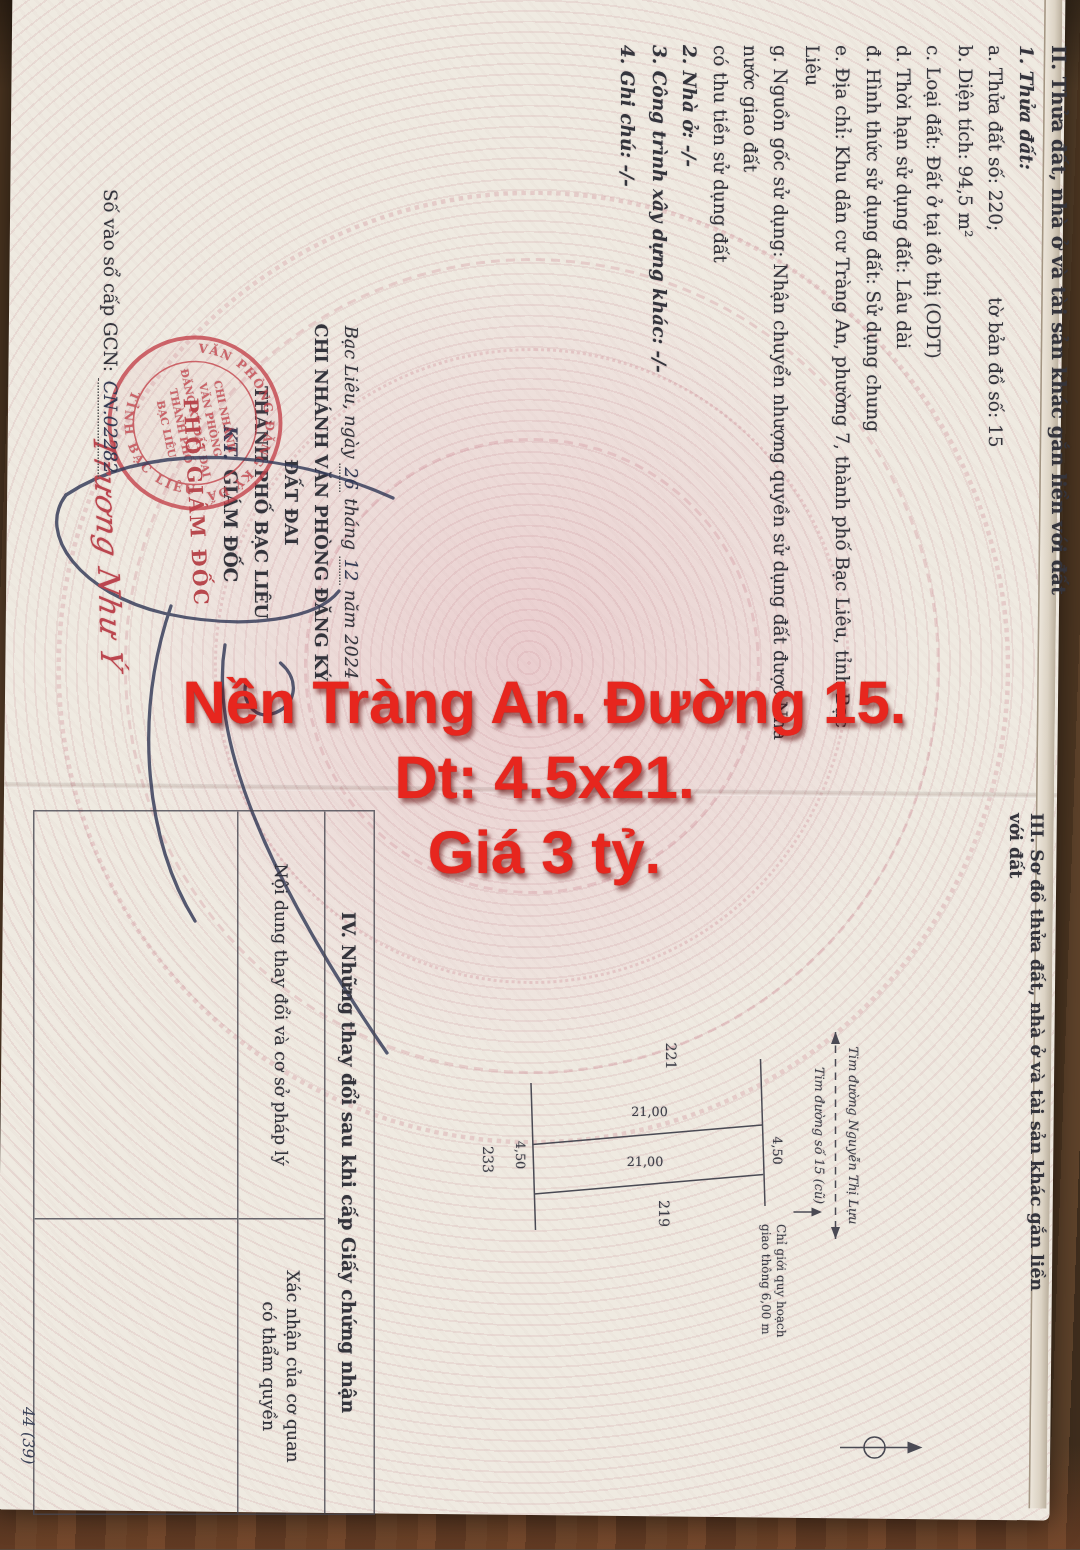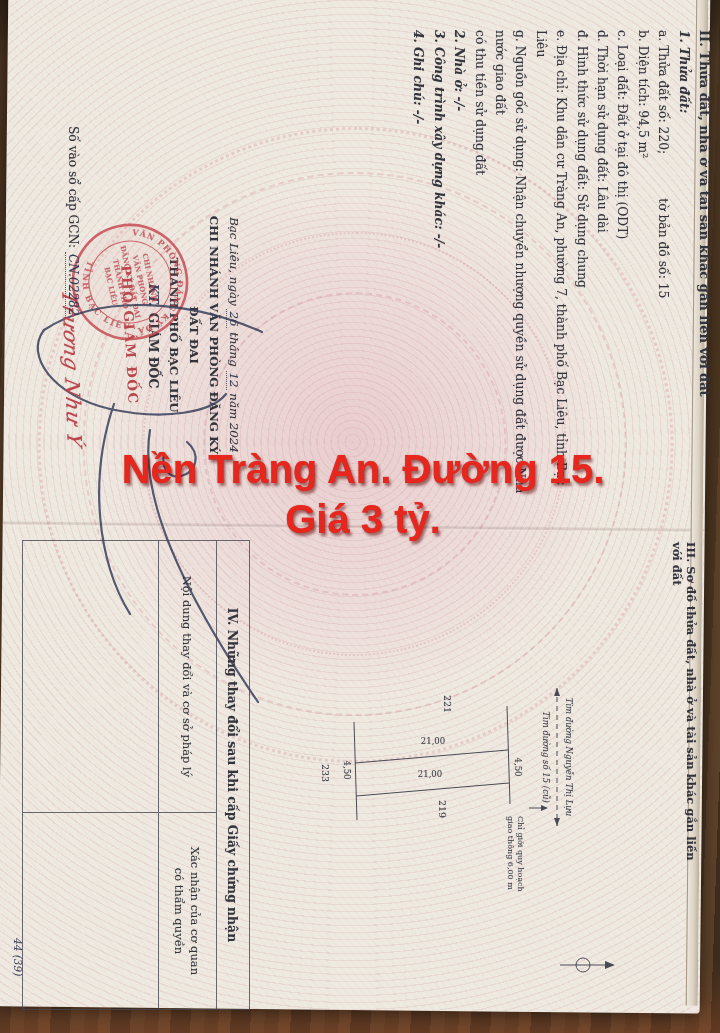--- a/index.html
+++ b/index.html
@@ -202,16 +202,17 @@
         <div class="c1"></div>
         <div class="c2"></div>
       </div>
     </div>
 
     <div class="abs pagenum">44 (39)</div>
   </div>
 
   <div class="ad">
     <div>Nền Tràng An. Đường 15.</div>
+    <div>Dt: 4.5x21.</div>
     <div>Giá 3 tỷ.</div>
   </div>
 
 </div>
 
 </body></html>

